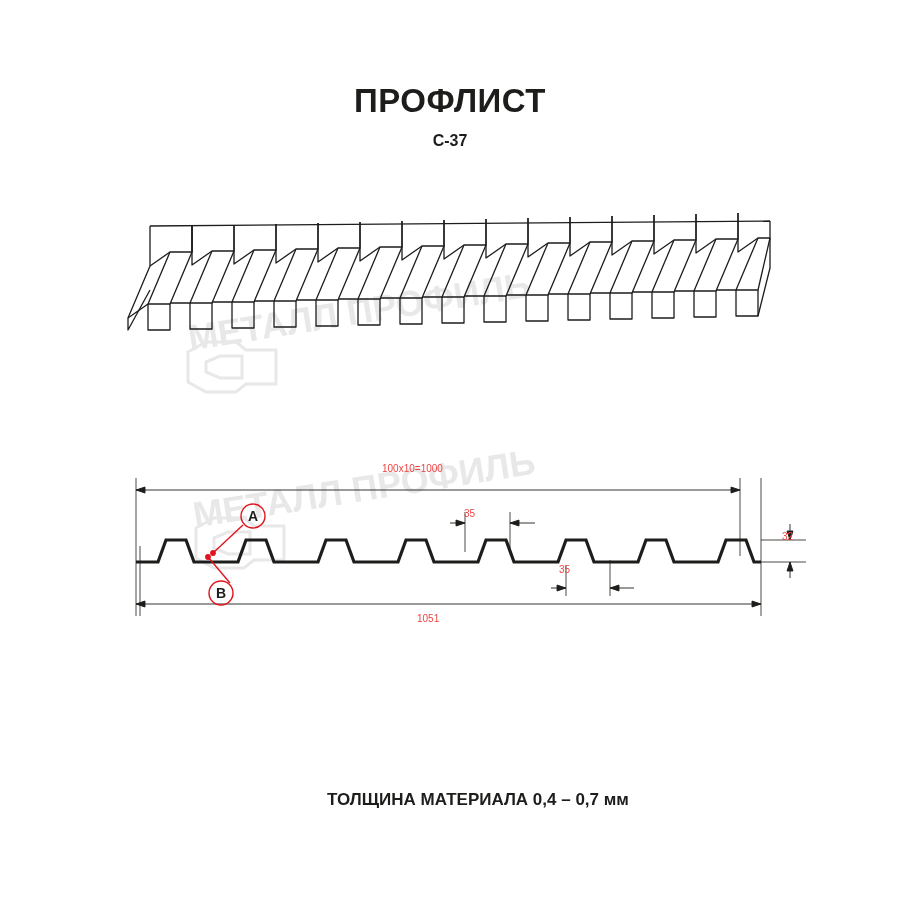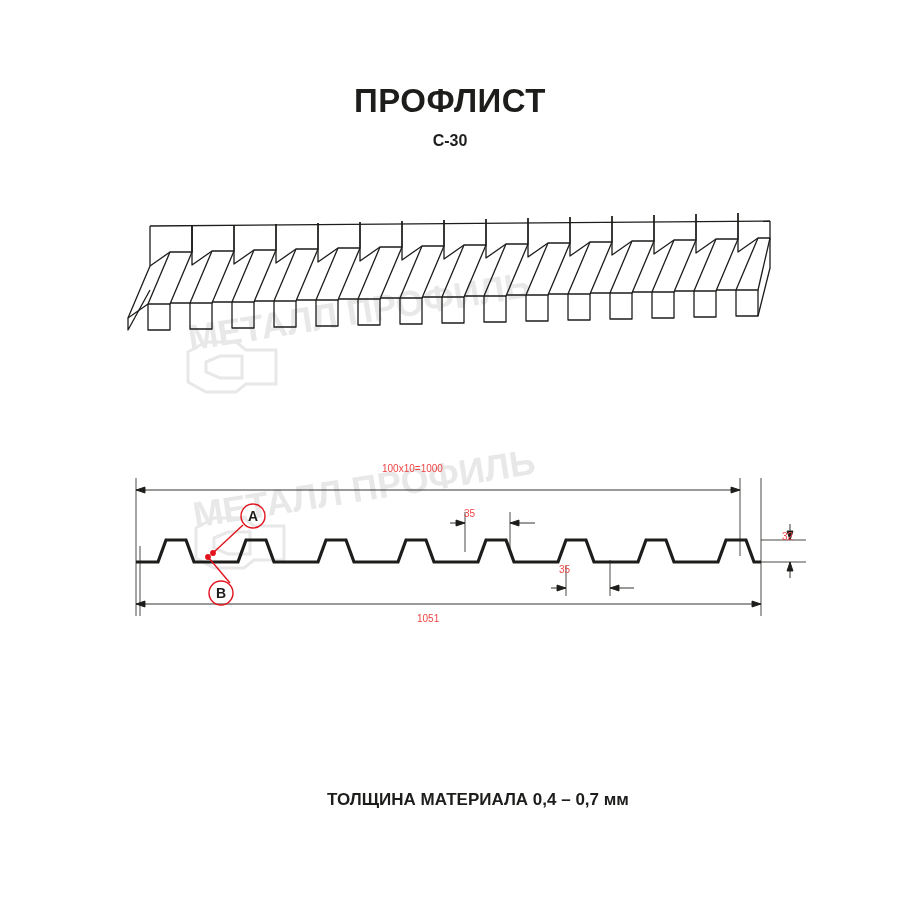--- a/index.html
+++ b/index.html
@@ -89,21 +89,21 @@
     text-align: center;
     width: 22px;
   }
 </style>
 </head>
 <body>
 
 <div id="page">
 
   <div class="title">ПРОФЛИСТ</div>
-  <div class="subtitle">С-30</div>
+  <div class="subtitle">С-37</div>
 
   <div class="wm wm1">МЕТАЛЛ ПРОФИЛЬ</div>
   <div class="wm wm2">МЕТАЛЛ ПРОФИЛЬ</div>
 
   <svg class="svg-layer" width="900" height="900">
     <g stroke="#e8e8e8" stroke-width="3" fill="none">
       <path d="M188,352 l18,-10 l30,0 l10,8 l30,0 l0,34 l-30,0 l-10,8 l-30,0 l-18,-10 z"></path>
       <path d="M206,362 l14,-6 l22,0 l0,22 l-22,0 l-14,-6 z"></path>
     </g>
     <g stroke="#e8e8e8" stroke-width="3" fill="none">

